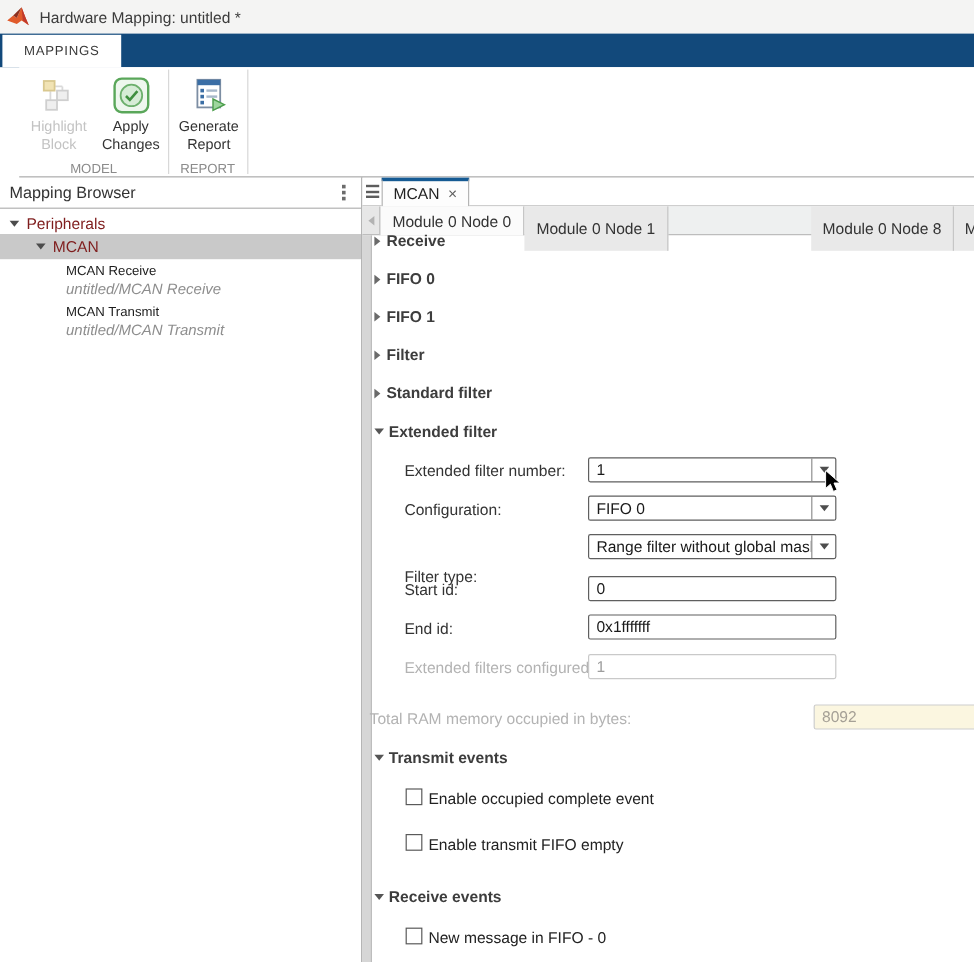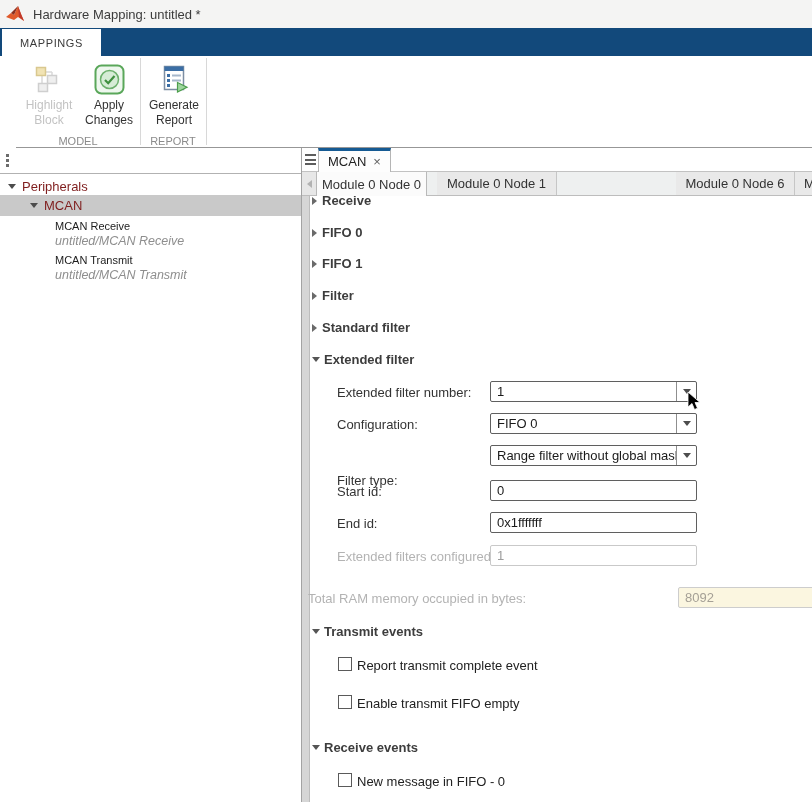--- a/index.html
+++ b/index.html
@@ -60,21 +60,21 @@
     display:flex; align-items:center; gap:7px; font-size:13px; color:#222; }
   .closex { font-size:13px; color:#5f5f5f; cursor:pointer; line-height:1; }
 
   
   .subrow { position:absolute; left:302px; top:172px; width:510px; height:24px;
     background:#eef0f0; border-bottom:1px solid #bdbdbd; }
   .scrollleft { position:absolute; left:0; top:0; width:14px; height:23px; background:#e7e7e7;
     display:flex; align-items:center; justify-content:center; cursor:pointer; }
   .scrollleft .ch { width:0; height:0; border-top:4px solid transparent; border-bottom:4px solid transparent;
     border-right:5px solid #b2b2b2; }
-  .stab { position:absolute; top:0; height:23px; display:flex; align-items:center; justify-content:center;
+  .stab { position:absolute; top:0; height:37px; display:flex; align-items:center; justify-content:center;
     font-size:13px; color:#333; background:#e9e9e9; border-right:1px solid #c6c6c6; cursor:pointer; }
   .stab.first { border-left:1px solid #c6c6c6; }
   .stab.active { background:#fbfbfb; height:24px; border-left:1px solid #b9b9b9;
     border-right:1px solid #b9b9b9; }
 
   
   .sec { position:absolute; display:flex; align-items:center; font-size:13px; font-weight:bold;
     color:#3d3d3d; cursor:pointer; height:15px; }
   .sec .arrow-r { margin-right:5px; }
   .sec .arrow-d { margin-right:4px; border-top-color:#555; }
@@ -164,20 +164,21 @@
       <span>Report</span>
     </div>
   </div>
 
   <div class="grouplbl" style="left:124px; width:66px;">REPORT</div>
   <div class="vsep" style="left:190px;"></div>
 </div>
 
 <div class="lpanel">
   <div class="lhead">
+    <span class="t">Mapping Browser</span>
     <span class="dots">
         <i></i>
         <i></i>
         <i></i>
       </span>
   </div>
 
   <div class="trow" style="left:8px; top:28px;">
     <span class="arrow-d"></span>
     <span>Peripherals</span>
@@ -211,23 +212,23 @@
   <div class="doctab">
     <span>MCAN</span>
     <span class="closex">×</span>
   </div>
 </div>
 
 <div class="subrow">
   <div class="scrollleft">
     <span class="ch"></span>
   </div>
-  <div class="stab active first" style="left:14px; width:111px;">Module 0 Node 0</div>
+  <div class="stab active first" style="left:14px; width:121px;">Module 0 Node 0</div>
   <div class="stab" style="left:135px; width:120px;">Module 0 Node 1</div>
-  <div class="stab" style="left:374px; width:119px;">Module 0 Node 6</div>
+  <div class="stab" style="left:374px; width:119px;">Module 0 Node 8</div>
   <div class="stab" style="left:493px; width:40px; justify-content:flex-start; padding-left:9px;">M</div>
 </div>
 
 <div class="sec" style="left:312px; top:193px;">
   <span class="arrow-r"></span>
   <span>Receive</span>
 </div>
 <div class="sec" style="left:312px; top:225px;">
   <span class="arrow-r"></span>
   <span>FIFO 0</span>
@@ -291,21 +292,21 @@
 <span class="flabel dis" style="left:308px; top:591px;">Total RAM memory occupied in bytes:</span>
 <div class="fbox ram" style="top:587px;">
   <span class="val">8092</span>
 </div>
 
 <div class="sec" style="left:312px; top:624px;">
   <span class="arrow-d"></span>
   <span>Transmit events</span>
 </div>
 <div class="cb" style="left:338px; top:657px;"></div>
-<span class="cblabel" style="left:357px; top:658px;">Report transmit complete event</span>
+<span class="cblabel" style="left:357px; top:658px;">Enable occupied complete event</span>
 <div class="cb" style="left:338px; top:695px;"></div>
 <span class="cblabel" style="left:357px; top:696px;">Enable transmit FIFO empty</span>
 
 <div class="sec" style="left:312px; top:740px;">
   <span class="arrow-d"></span>
   <span>Receive events</span>
 </div>
 <div class="cb" style="left:338px; top:773px;"></div>
 <span class="cblabel" style="left:357px; top:774px;">New message in FIFO - 0</span>
 

